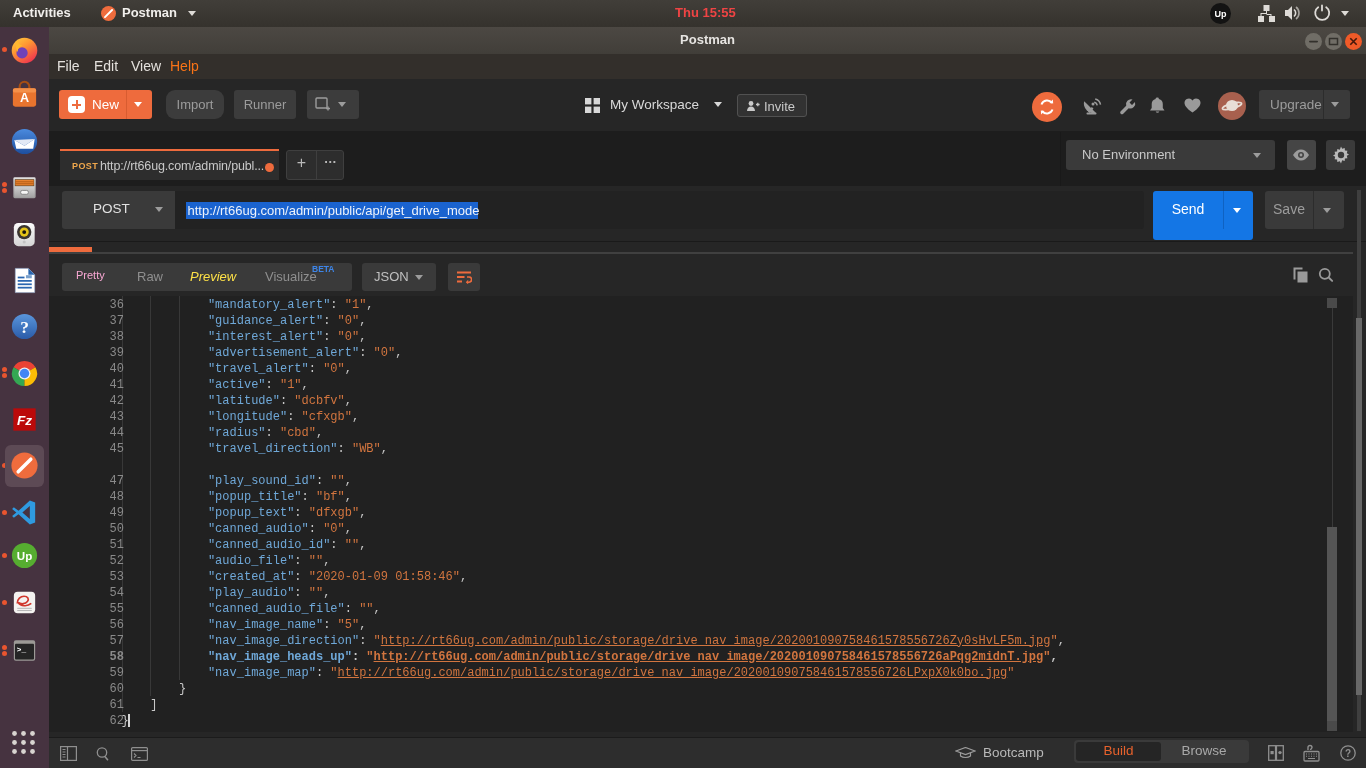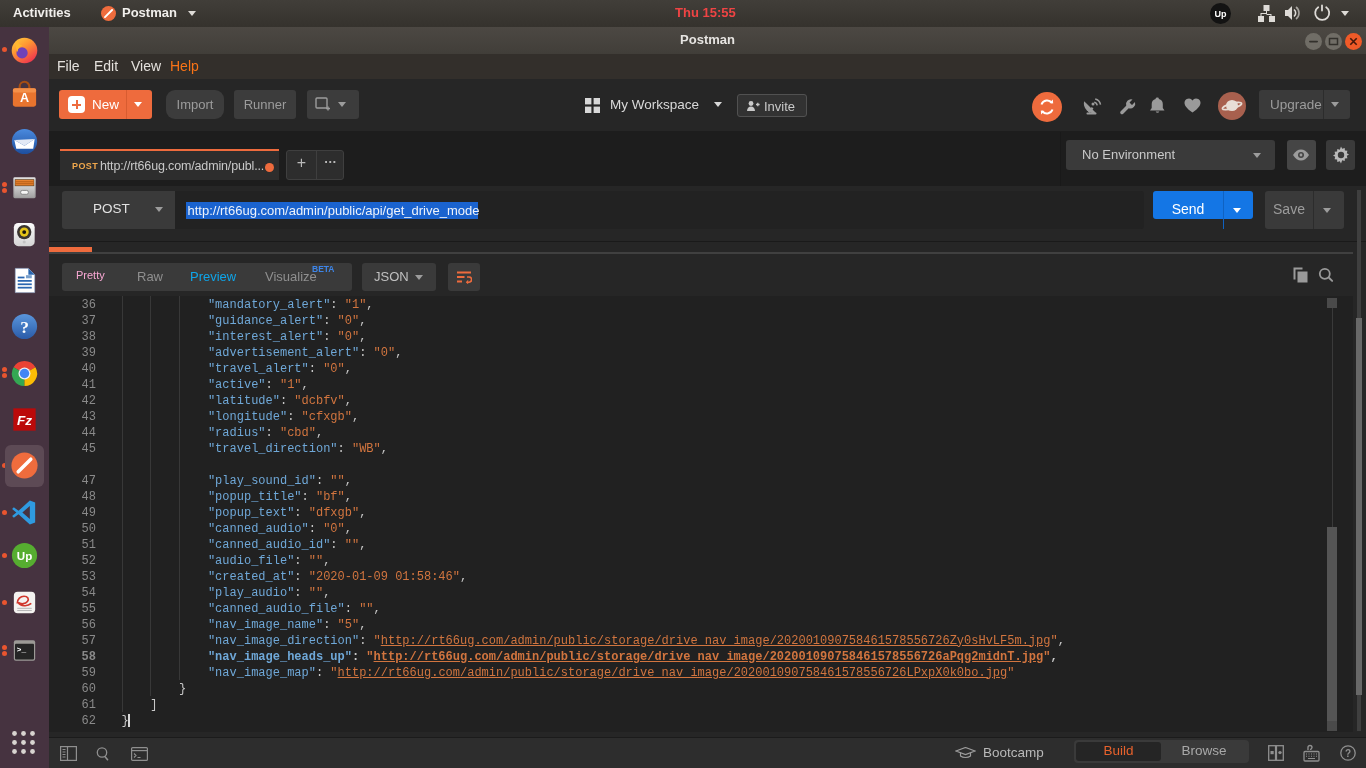--- a/index.html
+++ b/index.html
@@ -2,21 +2,21 @@
 <html><head>
 <meta charset="utf-8">
 <style>
   html,body{margin:0;padding:0;background:#000;}
   #screen{position:relative;width:1366px;height:768px;overflow:hidden;background:#262626;
     font-family:"Liberation Sans",sans-serif;-webkit-font-smoothing:antialiased;}
   .abs{position:absolute;}
   .caret{display:inline-block;width:0;height:0;border-left:4.5px solid transparent;border-right:4.5px solid transparent;border-top:5px solid #9c9c9c;}
   .dot{position:absolute;left:2px;width:5px;height:5px;border-radius:50%;background:#e8552f;}
   .cl{position:absolute;left:49px;width:1270px;height:16px;white-space:pre;font-family:"Liberation Mono",monospace;font-size:12px;line-height:14px;}
-  .ln{position:absolute;left:0;top:1px;width:47px;text-align:right;color:#8a8a8a;}
+  .ln{position:absolute;left:0;top:1px;width:47px;text-align:right;color:#8a8a8a;padding-left:28px;}
   .cc{position:absolute;left:72.5px;top:1px;}
   .k{color:#6fa8d8;} .s{color:#d2753f;} .p{color:#c8c8c8;}
   .lk{color:#d2753f;text-decoration:underline;}
 </style>
 </head>
 <body>
 <div id="screen">
 
   <div class="abs" style="left:0;top:0;width:1366px;height:27px;background:linear-gradient(#413e39,#35322d);"></div>
   <div class="abs" style="left:0;top:27px;width:49px;height:741px;background:#463340;"></div>
@@ -315,37 +315,37 @@
   </div>
 
   <div class="abs" style="left:62px;top:191px;width:113px;height:38px;border-radius:3px 0 0 3px;background:#3a3a3a;">
     <span class="abs" style="left:31px;top:10px;font-size:13.5px;color:#e2e2e2;">POST</span>
     <span class="abs caret" style="left:93px;top:16px;"></span>
   </div>
   <div class="abs" style="left:175px;top:191px;width:969px;height:38px;border-radius:0 3px 3px 0;background:#222222;">
     <div class="abs" style="left:11px;top:11px;width:292px;height:17px;background:#1a63cf;"></div>
     <span class="abs" style="left:12.5px;top:11.5px;font-size:13px;color:#eef3fb;">http://rt66ug.com/admin/public/api/get_drive_mode</span>
   </div>
-  <div class="abs" style="left:1153px;top:191px;width:100px;height:28px;border-radius:3px;background:#1476e5;">
+  <div class="abs" style="left:1153px;top:191px;width:100px;height:49px;border-radius:3px;background:#1476e5;">
     <span class="abs" style="left:0;top:10px;width:70px;text-align:center;font-size:14px;color:#fff;">Send</span>
     <div class="abs" style="left:70px;top:0;width:1px;height:38px;background:#0f62c2;"></div>
     <span class="abs caret" style="left:80px;top:16.5px;border-top-color:#fff;"></span>
   </div>
   <div class="abs" style="left:1265px;top:191px;width:79px;height:38px;border-radius:3px;background:#3a3a3a;">
     <span class="abs" style="left:0;top:10px;width:48px;text-align:center;font-size:14px;color:#9c9c9c;">Save</span>
     <div class="abs" style="left:48px;top:0;width:1px;height:38px;background:#2c2c2c;"></div>
     <span class="abs caret" style="left:58px;top:16.5px;"></span>
   </div>
 
   <div class="abs" style="left:49px;top:252px;width:1304px;height:2px;background:#404040;"></div>
   <div class="abs" style="left:49px;top:247px;width:43px;height:5px;background:#ee6b3d;"></div>
   <div class="abs" style="left:62px;top:263px;width:290px;height:28px;border-radius:3px;background:#3a3a3a;">
     <span class="abs" style="left:14px;top:6px;font-size:11px;color:#f9a8d4;">Pretty</span>
     <span class="abs" style="left:75px;top:6px;font-size:13px;color:#8f8f8f;">Raw</span>
-    <span class="abs" style="left:128px;top:6px;font-size:13px;color:#0ea5e9;">Preview</span>
+    <span class="abs" style="left:128px;top:6px;font-size:13px;color:#fde047;font-style:italic;">Preview</span>
     <span class="abs" style="left:203px;top:6px;font-size:13px;color:#8f8f8f;">Visualize</span>
     <span class="abs" style="left:250px;top:1px;font-size:8.5px;font-weight:700;color:#3d85e8;">BETA</span>
   </div>
   <div class="abs" style="left:362px;top:263px;width:74px;height:28px;border-radius:3px;background:#3a3a3a;">
     <span class="abs" style="left:12px;top:6px;font-size:13px;color:#c0c0c0;">JSON</span>
     <span class="abs caret" style="left:53px;top:12px;"></span>
   </div>
   <div class="abs" style="left:448px;top:263px;width:32px;height:28px;border-radius:3px;background:#3a3a3a;">
     <svg class="abs" style="left:8px;top:7px;" width="16" height="14" viewBox="0 0 16 14">
         <path d="M1 2.5 h14 M1 7 h7.5 M1 11.5 h5" stroke="#ee6b3d" stroke-width="1.8" fill="none"></path>

